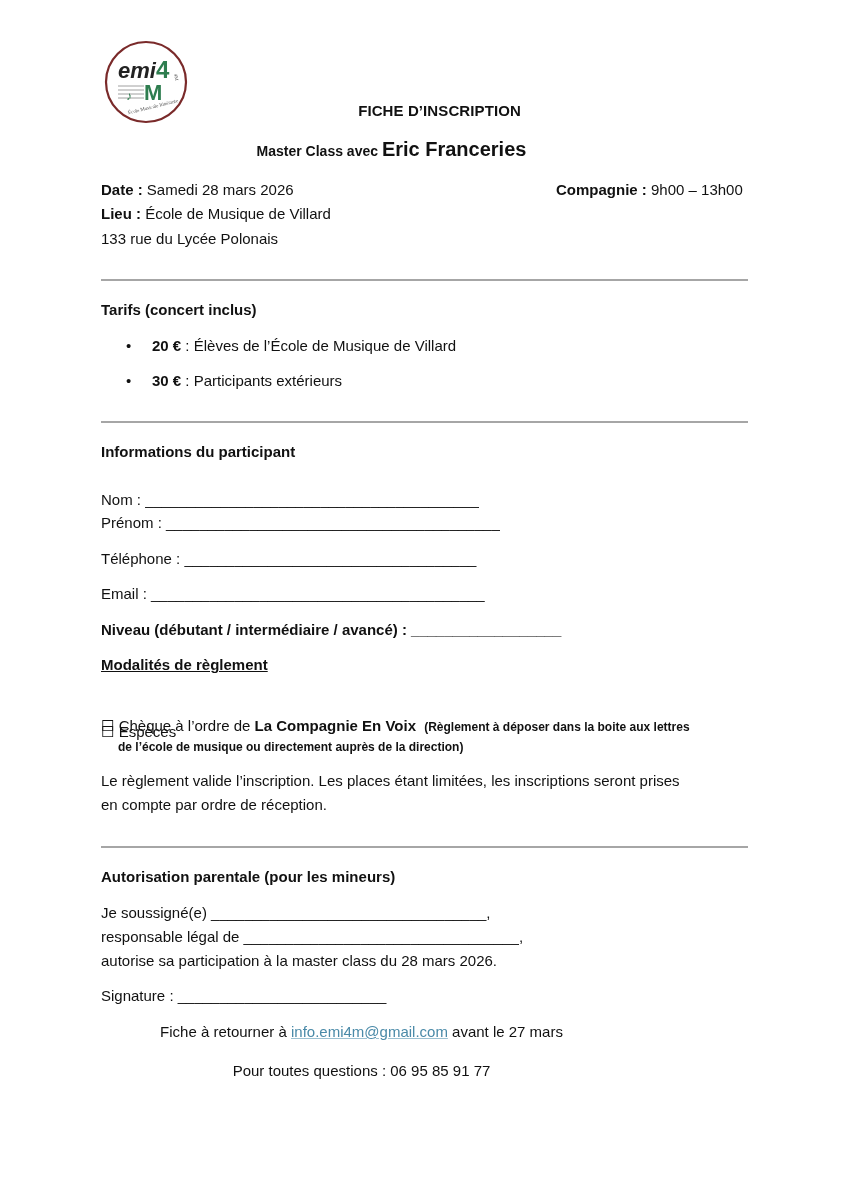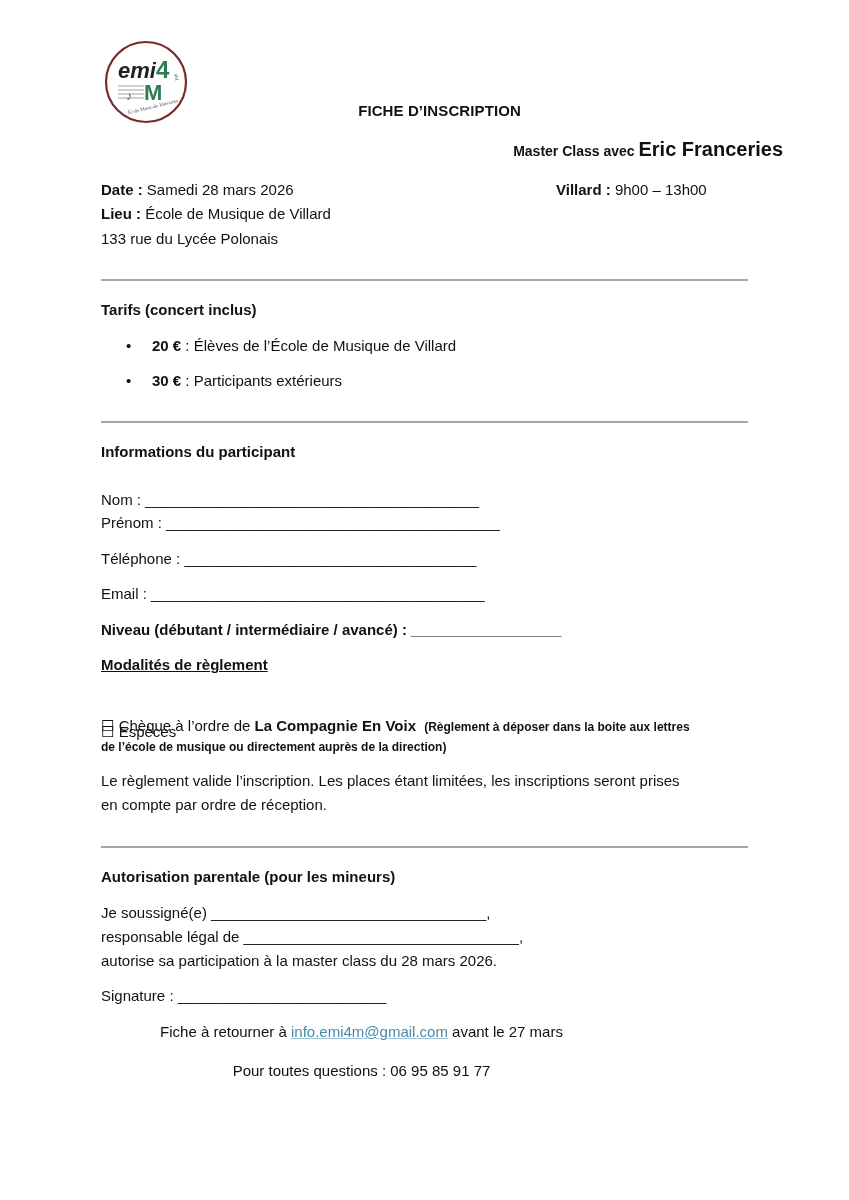--- a/index.html
+++ b/index.html
@@ -10,31 +10,31 @@
   }
   .abs { position: absolute; }
   .logo {
     left: 104px; top: 40px; width: 84px; height: 84px;
   }
   .title {
     left: 0; width: 849px; text-align: center; top: 102px;
     font-weight: bold; font-size: 15px; letter-spacing: 0.1px; padding-left: 15px;
   }
   .subtitle {
-    left: 0; width: 783px; text-align: right; top: 138px;
+    left: 0; width: 783px; text-align: center; top: 138px;
     font-weight: bold; font-size: 14px;
   }
   .subtitle .big { font-size: 20px; }
   .line { left: 101px; width: 647px; height: 2px; background: #a6a6a6; }
   .text { left: 101px; white-space: nowrap; }
   .b { font-weight: bold; }
   .h { font-weight: bold; }
   .bullet { left: 126px; }
   .bullet-text { left: 152px; white-space: nowrap; }
-  .small-b { font-weight: bold; font-size: 12px; }
+  .small-b { font-weight: bold; font-size: 12px; margin-left: 17px; }
   .center { left: 0; width: 723px; text-align: center; }
   .link { color: #4a8aa8; text-decoration: underline; text-decoration-color: #9cc1d2; }
   .box { font-size: 15px; }
 </style>
 </head>
 <body>
 
 <div class="abs logo">
   <svg width="84" height="84" viewBox="0 0 84 84">
     <circle cx="42" cy="42" r="40" fill="#fff" stroke="#7a2a2a" stroke-width="2.2"></circle>
@@ -55,21 +55,21 @@
 <div class="abs subtitle">
   <span>Master Class avec</span>
   <span class="big">Eric Franceries</span>
 </div>
 
 <div class="abs text" style="top:181px;">
   <span class="b">Date :</span>
   <span>Samedi 28 mars 2026</span>
 </div>
 <div class="abs" style="top:181px; left:556px; white-space:nowrap;">
-  <span class="b">Villard :</span>
+  <span class="b">Compagnie :</span>
   <span>9h00 – 13h00</span>
 </div>
 <div class="abs text" style="top:205px;">
   <span class="b">Lieu :</span>
   <span>École de Musique de Villard</span>
 </div>
 <div class="abs text" style="top:230px;">133 rue du Lycée Polonais</div>
 
 <div class="abs line" style="top:279px;"></div>
 

